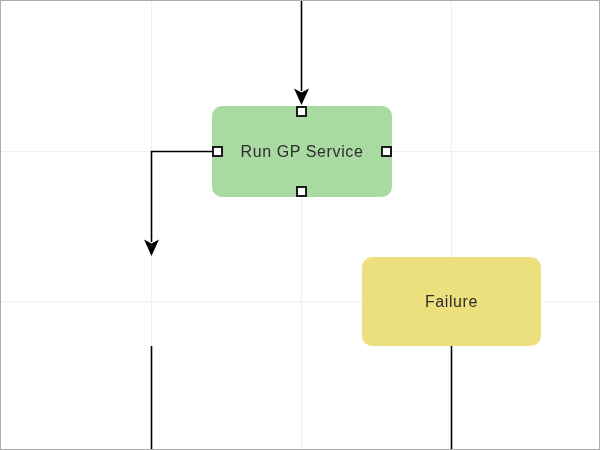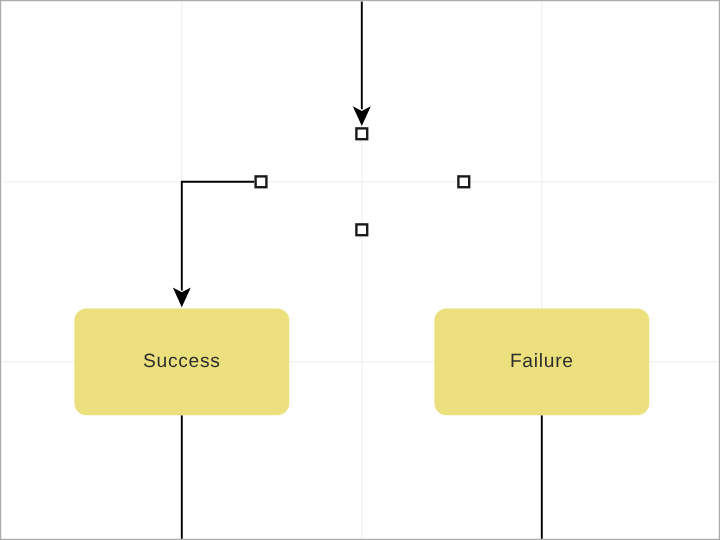--- a/index.html
+++ b/index.html
@@ -73,24 +73,24 @@
       <polygon points="150.5,255 143,238.5 150.5,242.5 158,238.5"></polygon>
     </g>
     <g>
       <path d="M150.5,345 L150.5,449"></path>
     </g>
     <g>
       <path d="M450.5,345 L450.5,449"></path>
     </g>
   </svg>
 
+  <div class="node" id="node-run-gp-service">
+    <span>Run GP Service</span>
+  </div>
 
-  <div class="node" id="node-success">
-    <span>Success</span>
-  </div>
 
   <div class="node" id="node-failure">
     <span>Failure</span>
   </div>
 
   <div class="handle top"></div>
   <div class="handle bottom"></div>
   <div class="handle left"></div>
   <div class="handle right"></div>
 

